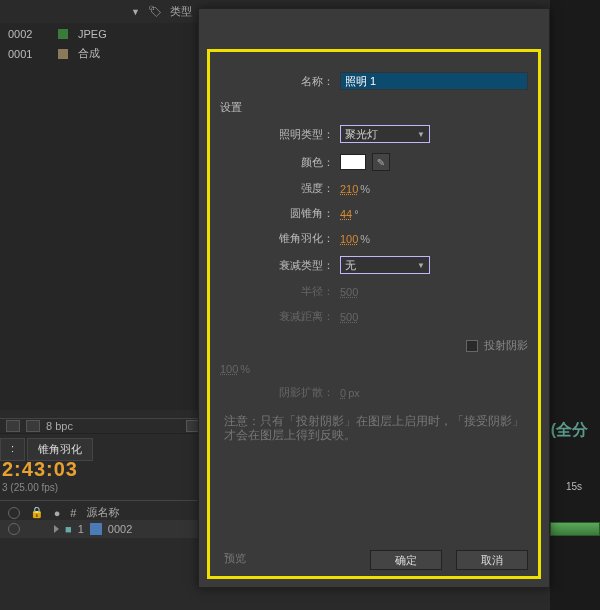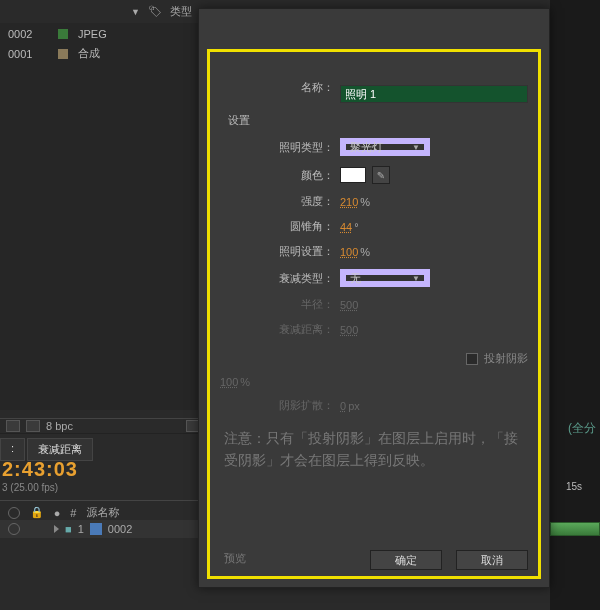--- a/index.html
+++ b/index.html
@@ -23,51 +23,51 @@
 .timecode { position: absolute; left: 2px; top: 458px; color: #e8a030; font-size: 20px; font-weight: bold; letter-spacing: 1px; }
 .timecode-sub { position: absolute; left: 2px; top: 482px; color: #888; font-size: 10px; }
 
 .timeline-header { position: absolute; left: 0; top: 500px; width: 200px; background: #2a2a2a; display: flex; align-items: center; gap: 10px; padding: 4px 8px; border-top: 1px solid #444; }
 .timeline-row { position: absolute; left: 0; top: 520px; width: 200px; display: flex; align-items: center; gap: 6px; padding: 3px 8px; background: #333; }
 .eye { width: 12px; height: 12px; border: 1px solid #666; border-radius: 50%; }
 .tri { width: 0; height: 0; border-left: 5px solid #888; border-top: 4px solid transparent; border-bottom: 4px solid transparent; }
 .layer-icon { width: 12px; height: 12px; background: #4a7ab8; }
 
 .right-strip { position: absolute; right: 0; top: 0; width: 50px; height: 610px; background: #1a1a1a; }
-.right-label { position: absolute; right: 4px; top: 420px; color: #5a9a8a; font-size: 12px; }
+.right-label { position: absolute; right: 12px; top: 420px; color: #5a9a8a; font-size: 16px; font-weight: bold; }
 .time-marker { position: absolute; right: 18px; top: 481px; color: #bbb; font-size: 10px; }
 .track-bar { position: absolute; right: 0; top: 522px; width: 50px; height: 14px; background: linear-gradient(#5aa85a,#3a7a3a); border: 1px solid #2a5a2a; }
 
 
 .dialog { position: absolute; left: 198px; top: 8px; width: 352px; height: 580px; background: #3a3a3a; border: 1px solid #222; box-shadow: 0 0 10px rgba(0,0,0,.5); }
 .titlebar { height: 34px; background: linear-gradient(#5a5a5a,#3a3a3a); display: flex; align-items: center; justify-content: space-between; padding: 0 6px 0 12px; color: #eee; font-size: 12px; }
 .close-btn { width: 36px; height: 18px; background: linear-gradient(#d84040,#b02020); border-radius: 2px; color: #fff; display: flex; align-items: center; justify-content: center; font-size: 11px; border: 1px solid #801010; }
 
 .dialog-body { position: absolute; left: 8px; top: 40px; right: 8px; bottom: 8px; border: 3px solid #f0e000; padding: 10px; }
 .form-row { display: flex; align-items: center; margin: 10px 0; }
 .form-row .label { width: 120px; text-align: right; color: #bbb; padding-right: 6px; }
 .form-row .label.disabled { color: #666; }
-.name-input { flex: 1; background: #14532d; border: 1px solid #333; color: #fff; padding: 2px 4px; font-size: 11px; height: 18px; margin-top: 13px; }
-.section-label { color: #bbb; margin: 8px 0 4px 8px; }
-
-.dropdown { display: flex; align-items: center; background: #333; border: 6px solid #c4b5fd; height: 18px; min-width: 80px; padding: 0 4px; gap: 6px; }
+.name-input { flex: 1; background: #0c4a6e; border: 1px solid #333; color: #fff; padding: 2px 4px; font-size: 11px; height: 18px; }
+.section-label { color: #bbb; margin: 8px 0 4px 0; }
+
+.dropdown { display: flex; align-items: center; background: #333; border: 1px solid #c4b5fd; height: 18px; min-width: 80px; padding: 0 4px; gap: 6px; }
 .dropdown .dd-text { color: #ccc; }
 .dropdown .dd-arrow { margin-left: auto; font-size: 8px; color: #aaa; }
 
 .value-link { color: #d88a30; text-decoration: underline dotted; cursor: pointer; }
 .value-unit { color: #aaa; margin-left: 2px; }
 .value-disabled { color: #666; text-decoration: underline dotted; }
 
 .color-swatch { width: 26px; height: 16px; background: #fff; border: 1px solid #222; }
 .eyedrop { width: 18px; height: 18px; background: #444; border: 1px solid #222; margin-left: 6px; display: flex; align-items: center; justify-content: center; font-size: 10px; }
 
 .checkbox { width: 12px; height: 12px; border: 1px solid #666; background: #2a2a2a; margin-right: 6px; }
 .check-row { display: flex; align-items: center; justify-content: flex-end; margin: 14px 0 8px 0; color: #888; }
 
-.note { color: #777; font-size: 14px; line-height: 22px; margin-top: 14px; padding: 0 4px; }
+.note { color: #777; font-size: 12px; line-height: 14px; margin-top: 14px; padding: 0 4px; }
 
 .dialog-buttons { position: absolute; bottom: 6px; right: 10px; display: flex; gap: 14px; text-align: right; }
 .dlg-btn { width: 72px; height: 20px; background: #444; border: 1px solid #222; color: #ddd; display: flex; align-items: center; justify-content: center; font-size: 11px; }
 .preview-link { position: absolute; bottom: 10px; left: 14px; color: #777; font-size: 11px; }
 </style>
 </head>
 <body>
 
 <div class="project-area">
   <div class="project-header">
@@ -91,21 +91,21 @@
 
 <div class="footer-bar">
   <span class="footer-btn"></span>
   <span class="footer-btn"></span>
   <span>8 bpc</span>
   <span class="footer-btn" style="margin-left:auto"></span>
 </div>
 
 <div class="tabs-row">
   <div class="tab">:</div>
-  <div class="tab">衰减距离</div>
+  <div class="tab">锥角羽化</div>
 </div>
 
 <div class="timecode">2:43:03</div>
 <div class="timecode-sub">3 (25.00 fps)</div>
 
 <div class="timeline-header">
   <span class="eye"></span>
   <span>🔒</span>
   <span>●</span>
   <span>#</span>
@@ -159,21 +159,21 @@
       <span class="value-unit">%</span>
     </div>
 
     <div class="form-row">
       <span class="label">圆锥角：</span>
       <span class="value-link">44</span>
       <span class="value-unit">°</span>
     </div>
 
     <div class="form-row">
-      <span class="label">照明设置：</span>
+      <span class="label">锥角羽化：</span>
       <span class="value-link">100</span>
       <span class="value-unit">%</span>
     </div>
 
     <div class="form-row">
       <span class="label">衰减类型：</span>
       <div class="dropdown" style="width:90px">
         <span class="dd-text">无</span>
         <span class="dd-arrow">▼</span>
       </div>

